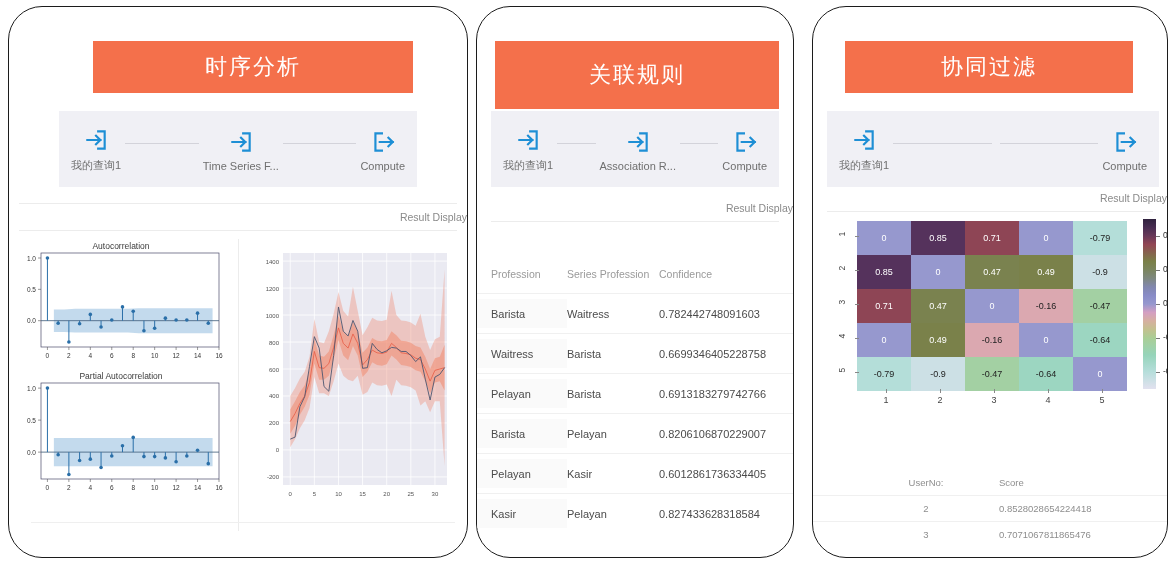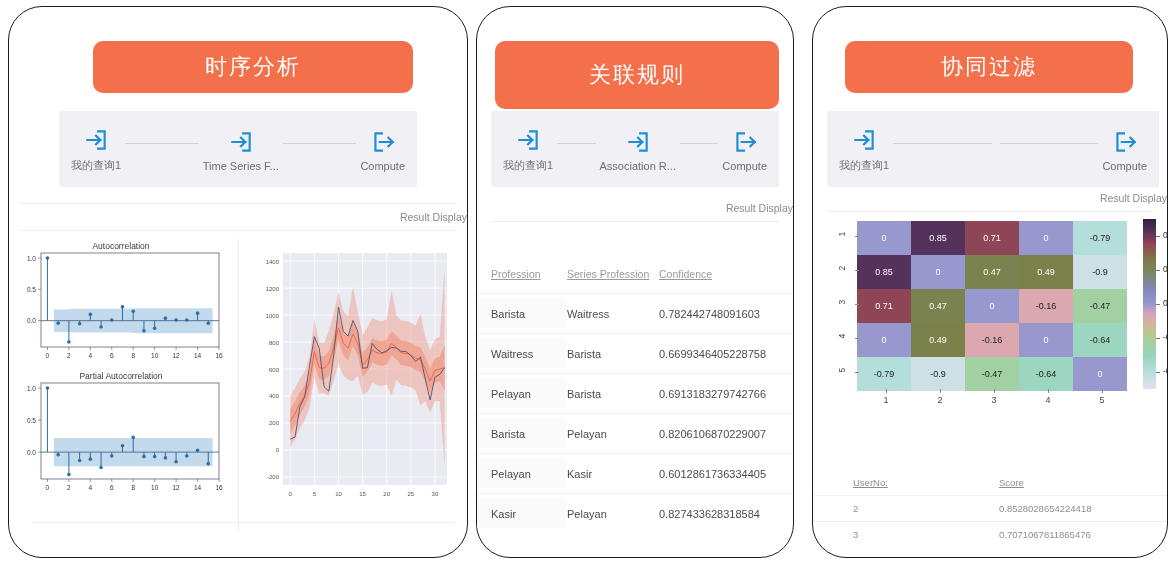--- a/index.html
+++ b/index.html
@@ -19,21 +19,21 @@
     border-radius: 34px;
     overflow: hidden;
   }
   #panel-timeseries { position:absolute; left: 8px;   top: 6px; width: 460px; height: 552px; }
   #panel-assoc      { position:absolute; left: 476px; top: 6px; width: 318px; height: 552px; }
   #panel-collab     { position:absolute; left: 812px; top: 6px; width: 356px; height: 552px; }
 
   
   .title-pill {
     position: absolute;
-    border-radius: 10px;
+    border-radius: 0;
     background: #f4704b;
     color: #ffffff;
     display: flex; align-items: center; justify-content: center;
     font-size: 22px; letter-spacing: 2px;
     white-space: nowrap;
   }
   #panel-timeseries .title-pill { left: 84px; top: 34px; width: 320px; height: 52px; }
   #panel-assoc .title-pill      { left: 18px; top: 34px; width: 284px; height: 68px; }
   #panel-collab .title-pill     { left: 32px; top: 34px; width: 288px; height: 52px; }
 
@@ -76,37 +76,37 @@
   #acf-top  { top: 0px;   width: 212px; height: 130px; }
   #acf-bot  { top: 130px; width: 212px; height: 132px; }
   .acf-title { position:absolute; width:100%; text-align:center; font-size: 8.5px; color:#3b3b3b; top: 2px; }
   .acf-svg { position:absolute; left:0; top:0; }
 
   #fc-wrap { position: absolute; left: 14px; top: 4px; width: 200px; height: 268px; }
 
   
   .dtable { position: absolute; left: 0; right: 0; }
   .dtable .thead, .dtable .trow { display: flex; align-items: center; }
-  .dtable .th { font-size: 10.5px; color: #9a9a9a; text-decoration: underline; }
+  .dtable .th { font-size: 10.5px; color: #9a9a9a; }
   .dtable .td { font-size: 11px; color: #4b4b4b; }
   .dtable .trow { border-top: 1px solid #f0f0f0; }
 
   #assoc-table { top: 248px; }
   #assoc-table .thead { height: 38px; padding: 0 14px; }
   #assoc-table .trow  { height: 40px; padding: 5px 14px; }
   #assoc-table .c0 { width: 76px; }
   #assoc-table .c1 { width: 92px; }
   #assoc-table .c2 { flex: 1; }
   #assoc-table .trow .c0 { background: #fafafa; height: 100%; display:flex; align-items:center; margin-left:-14px; padding-left:14px; width: 90px; }
 
   #collab-table { top: 462px; }
   #collab-table .thead { height: 26px; padding: 0 40px; }
   #collab-table .trow  { height: 26px; padding: 0 40px; }
   #collab-table .th, #collab-table .td { font-size: 9.5px; color: #8e8e8e; }
-  #collab-table .c0 { width: 146px; }
+  #collab-table .c0 { width: 146px; text-align: center; }
   #collab-table .c1 { flex: 1; }
 
   
   #heat-wrap { position: absolute; left: 18px; top: 206px; width: 324px; height: 230px; }
   .hm-grid { position: absolute; left: 26px; top: 8px; }
   .hm-cell { position: absolute; display:flex; align-items:center; justify-content:center;
              font-size: 9px; color:#ffffff; }
   .hm-rowlab { position:absolute; font-size: 8.5px; color:#444;
                transform: rotate(-90deg); width: 14px; text-align:center; }
   .hm-collab { position:absolute; font-size: 9px; color:#444; text-align:center; width: 30px; }

